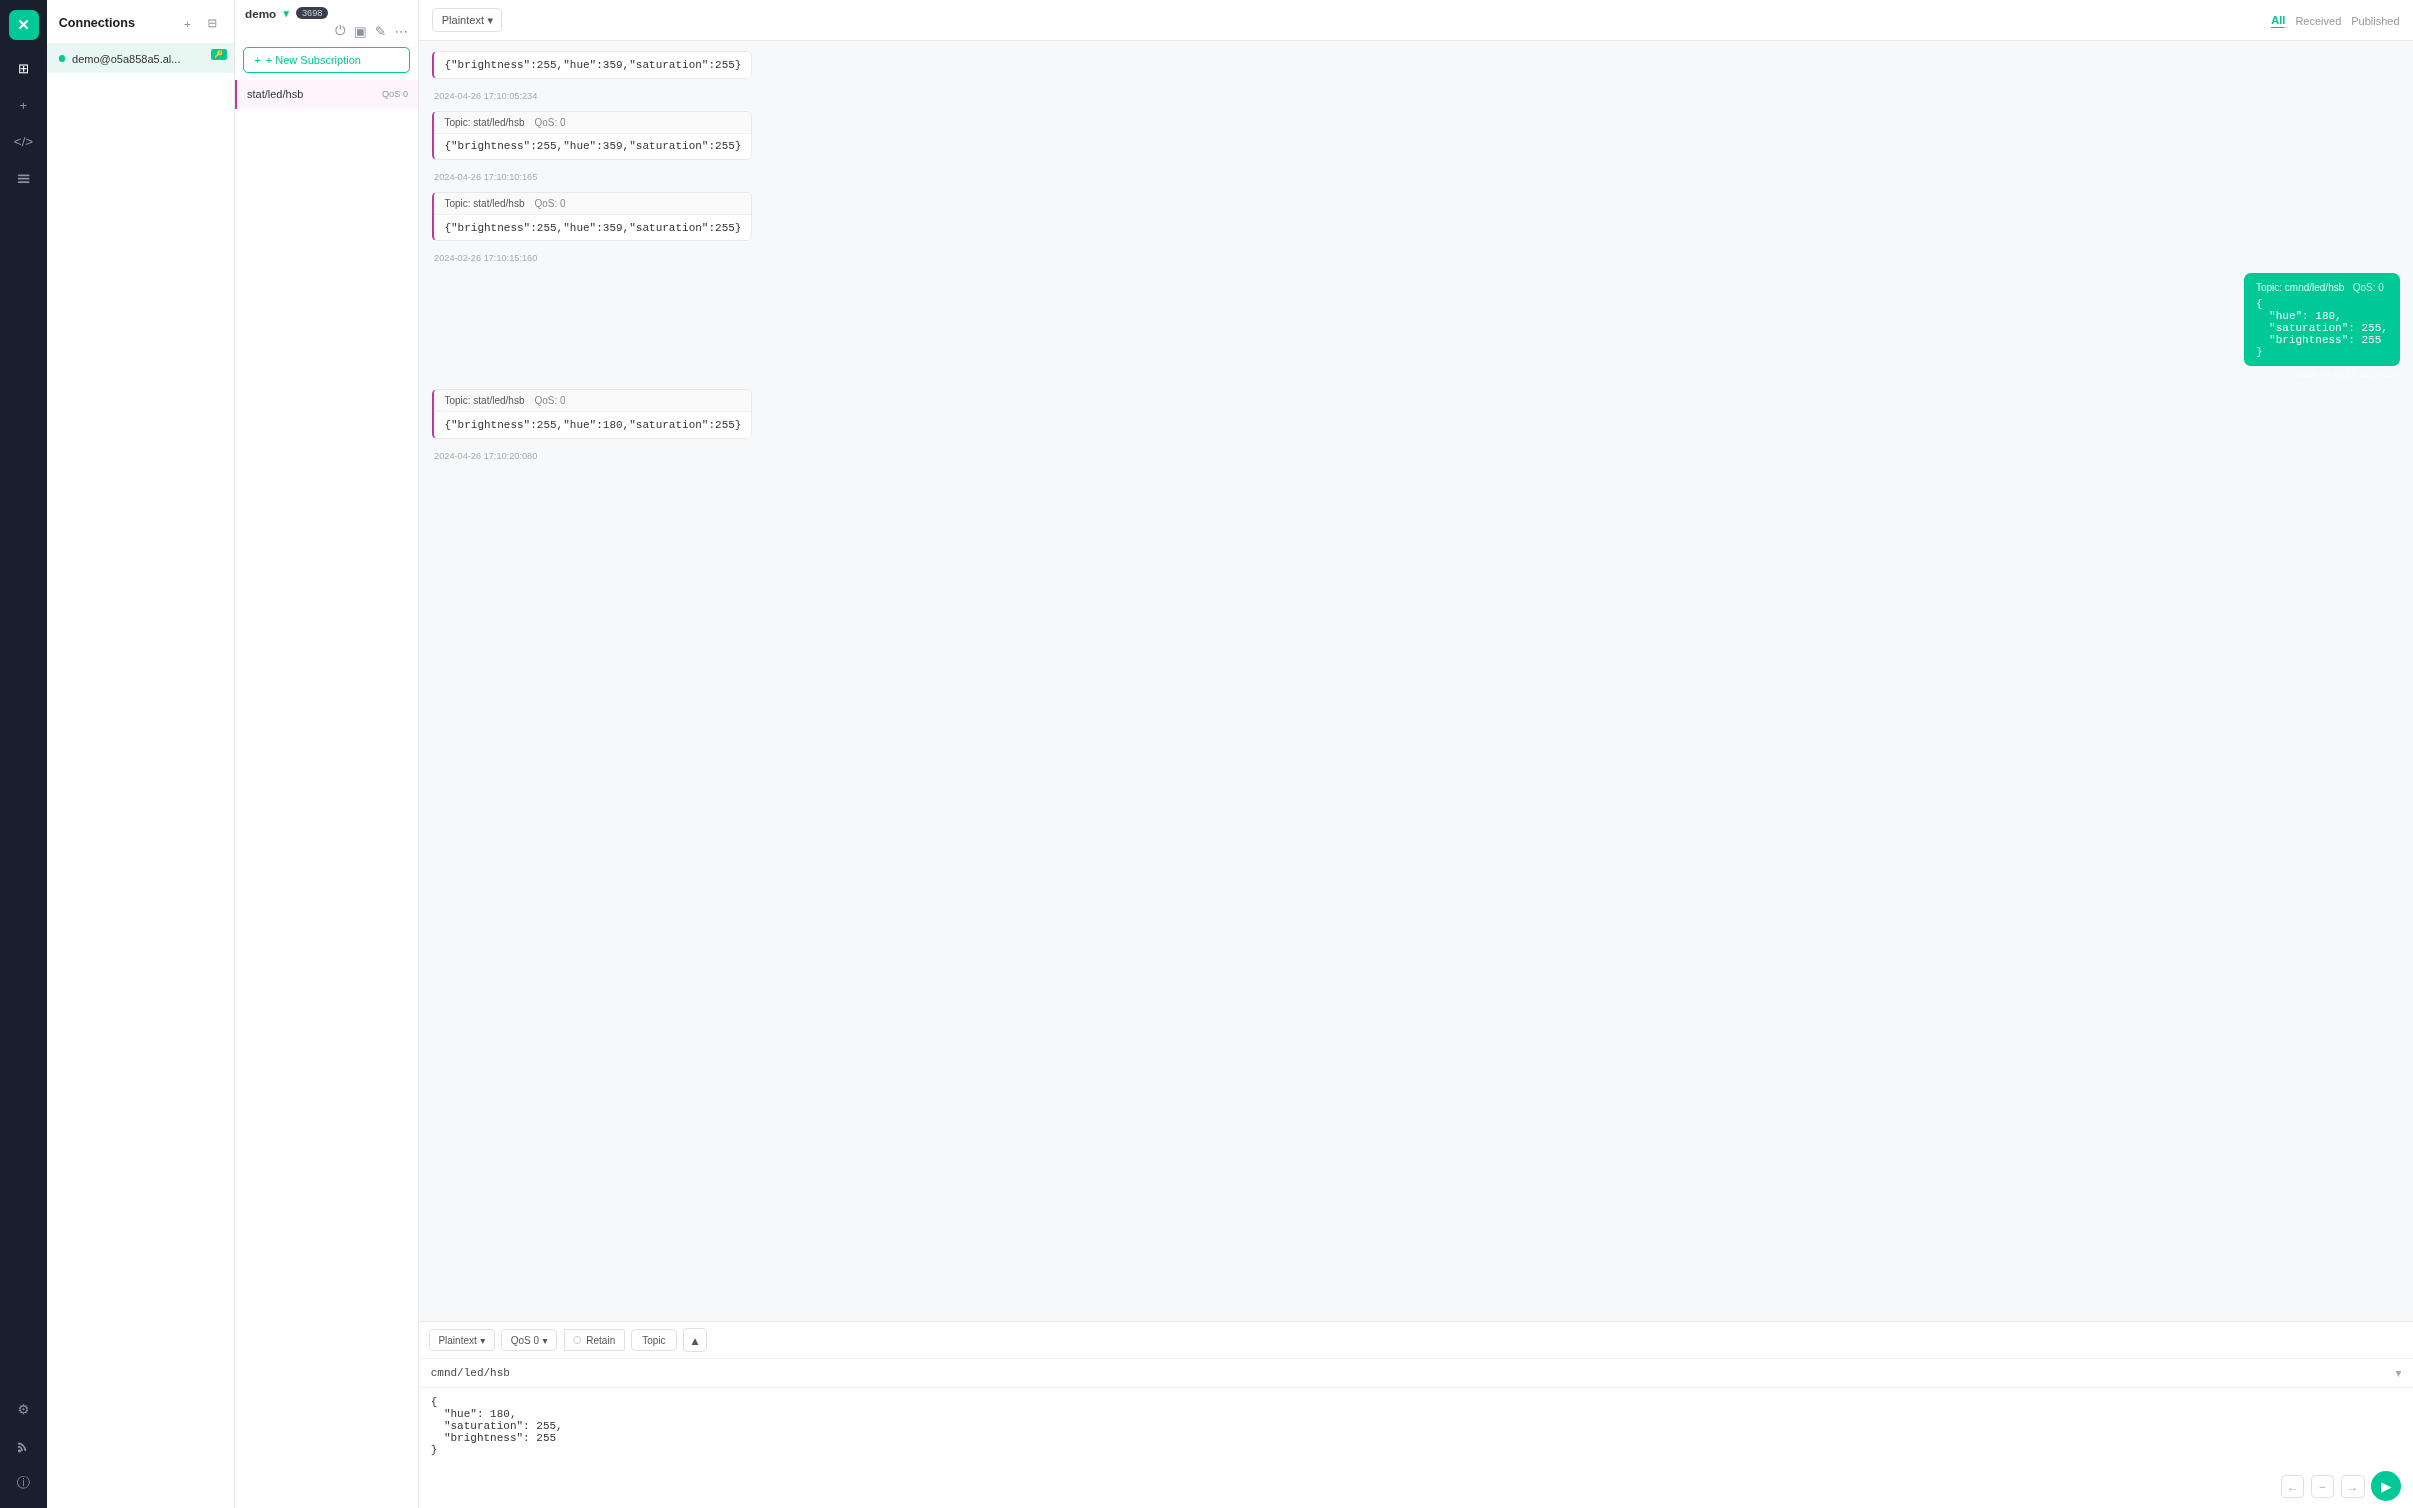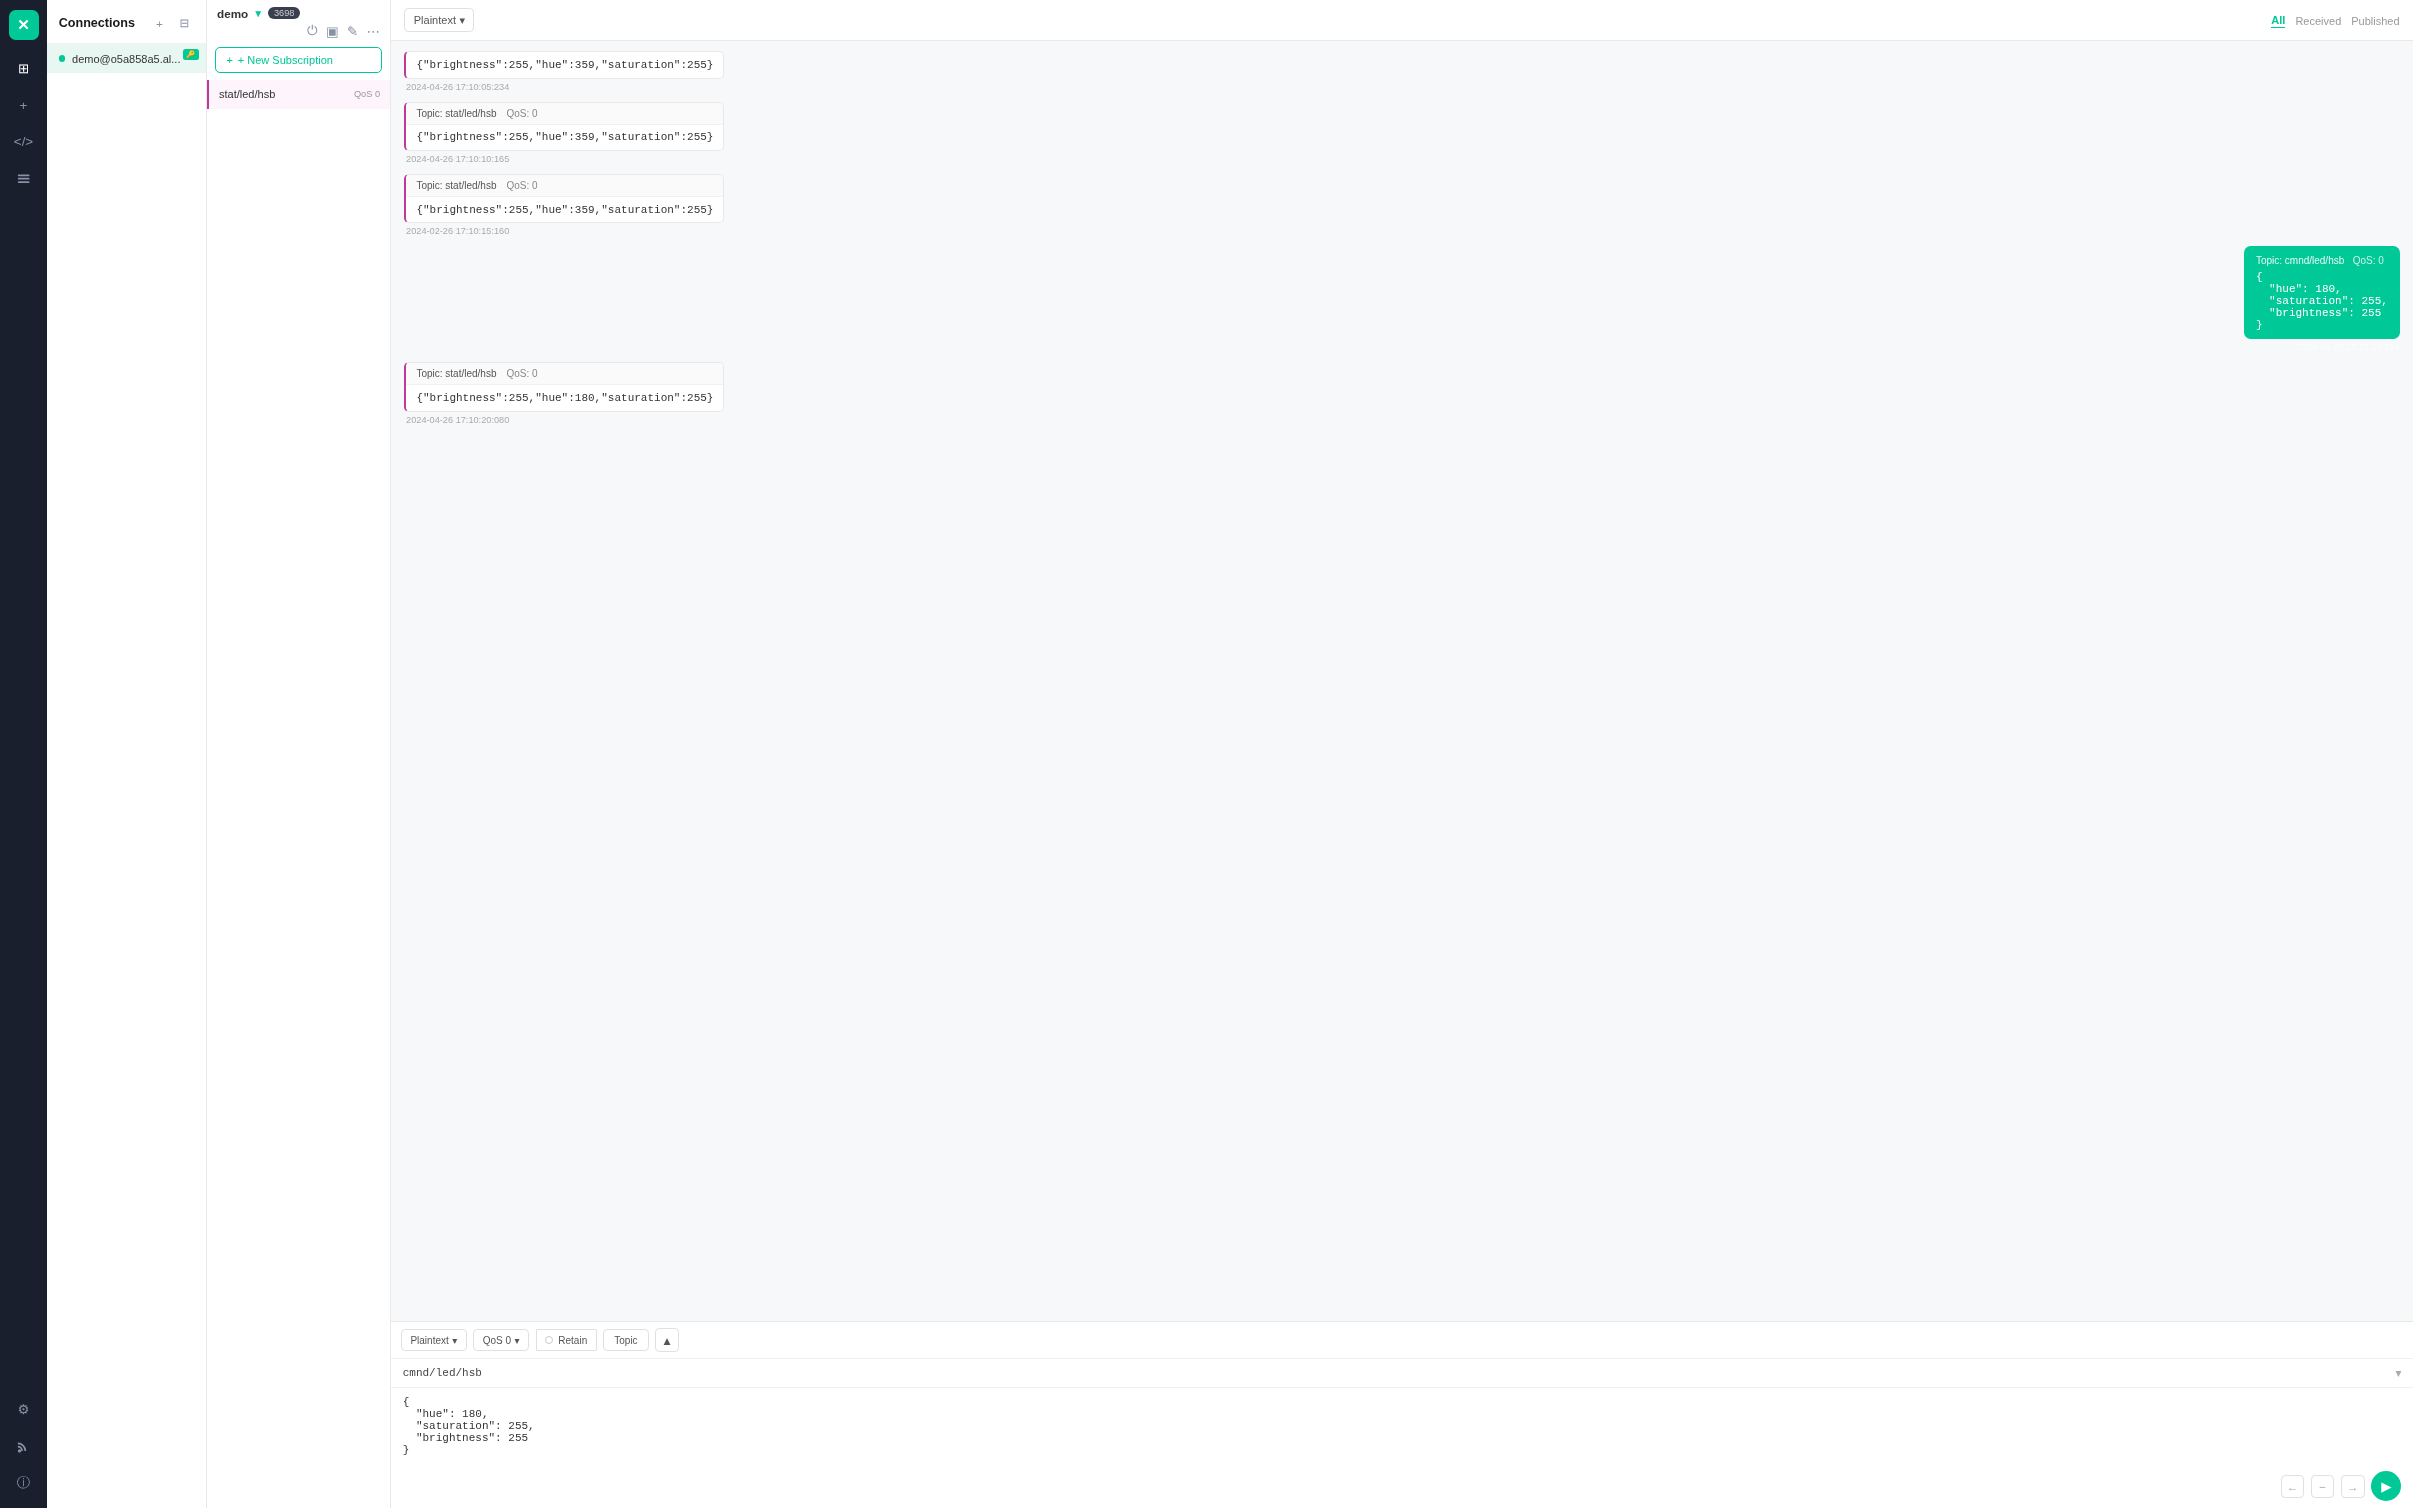--- a/index.html
+++ b/index.html
@@ -46,21 +46,21 @@
       color: #8892a4;
       cursor: pointer;
       font-size: 13.4px;
       transition: background 0.15s;
     }
     .sidebar-icon-btn.active { color: #fff; }
     .sidebar-spacer { flex: 1; }
 
     
     .connections-panel {
-      width: 160px;
+      width: 188px;
       background: #fff;
       border-right: 0.8px solid #e8e8e8;
       display: flex;
       flex-direction: column;
       flex-shrink: 0;
     }
     .connections-header {
       display: flex;
       align-items: center;
       justify-content: space-between;
@@ -278,21 +278,21 @@
     .msg-body {
       padding: 6.7px 10px;
       font-family: 'Courier New', monospace;
       font-size: 11px;
       color: #333;
       white-space: pre-wrap;
     }
     .msg-time {
       font-size: 9.2px;
       color: #aaa;
-      margin-top: 3px;
+      margin-top: 12px;
       padding-left: 1.7px;
     }
 
     
     .msg-sent {
       align-self: flex-end;
       max-width: 50%;
     }
     .msg-bubble-sent {
       background: #00c896;

